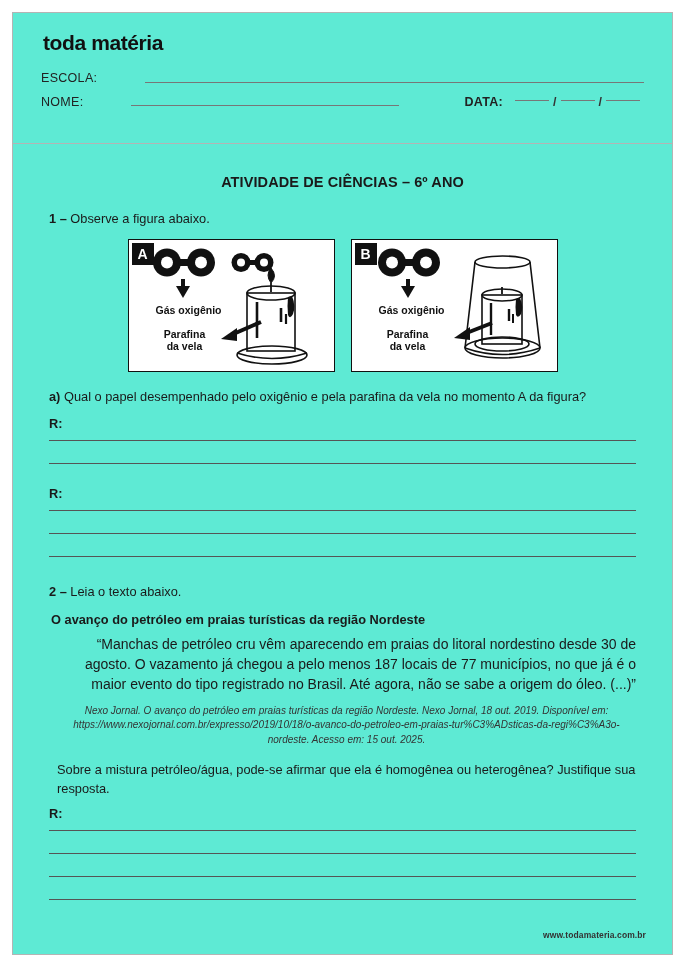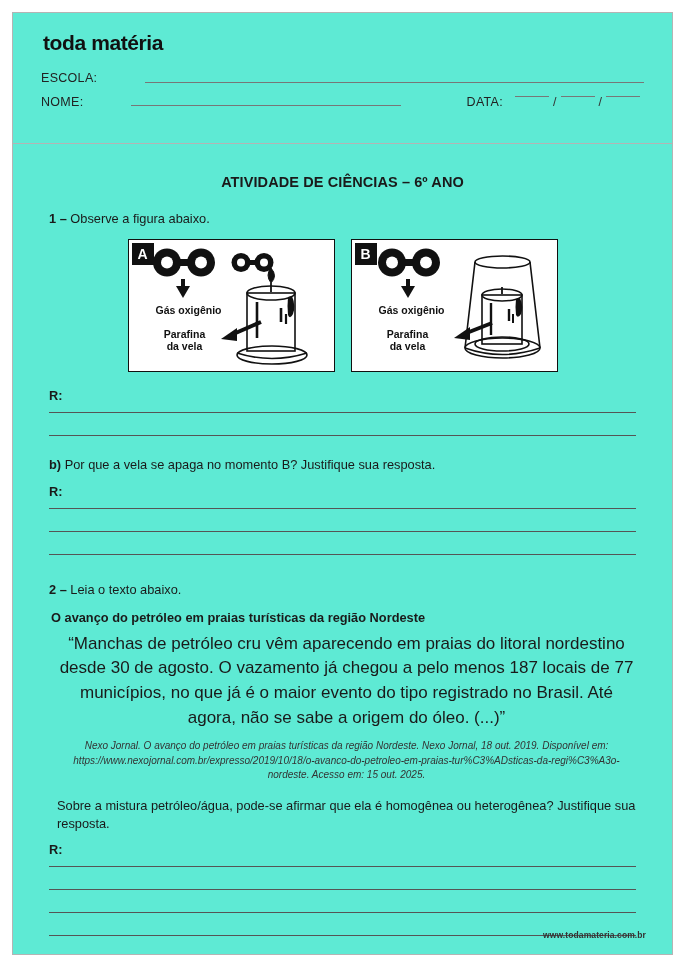--- a/index.html
+++ b/index.html
@@ -56,23 +56,24 @@
     line-height: 1;
   }
   .field-rule {
     flex: 1;
     border-bottom: 1.2px solid #777;
     height: 1px;
     margin-bottom: 2px;
   }
   .date-group {
     display: flex;
-    align-items: flex-start;
+    align-items: center;
     margin-left: 26px;
     white-space: nowrap;
+    font-weight: bold;
   }
   .date-slot {
     display: inline-block;
     width: 34px;
     border-bottom: 1.2px solid #777;
     height: 1px;
     margin: 0 4px 2px 4px;
   }
   .date-sep { color: #333; font-size: 12.5px; line-height: 1; }
 
@@ -150,24 +151,24 @@
   }
   .ans-line.first { height: 10px; }
 
   
   .sec-head {
     font-size: 12.8px;
     font-weight: bold;
     margin: 0 0 7px 2px;
   }
   .excerpt {
-    font-size: 17px;
+    font-size: 14px;
     line-height: 1.45;
     margin: 0 0 9px 8px;
-    text-align: center;
+    text-align: right;
   }
   .cite {
     font-size: 10px;
     font-style: italic;
     line-height: 1.45;
     color: #333;
     margin: 0 0 14px 8px;
     word-break: break-word;
     text-align: center;
   }
@@ -318,32 +319,32 @@
           </g>
         </svg>
         <div class="lbl lbl-oxi-b">Gás oxigênio</div>
         <div class="lbl lbl-par-b">
           <span>Parafina</span><br>
           <span>da vela</span>
         </div>
       </div>
     </div>
 
+    <p class="q-line">
+      <span class="q-num">a)</span>
+      <span>Qual o papel desempenhado pelo oxigênio e pela parafina da vela no momento A da figura?</span>
+    </p>
     <div class="resp">R:</div>
     <div class="lines">
       <div class="ans-line first"></div>
       <div class="ans-line"></div>
     </div>
 
     <div class="spacer-sm"></div>
 
-    <p class="q-line">
-      <span class="q-num">b)</span>
-      <span>Por que a vela se apaga no momento B? Justifique sua resposta.</span>
-    </p>
     <div class="resp">R:</div>
     <div class="lines">
       <div class="ans-line first"></div>
       <div class="ans-line"></div>
       <div class="ans-line"></div>
     </div>
 
     <div class="spacer-md"></div>
 
     <p class="q-line">

